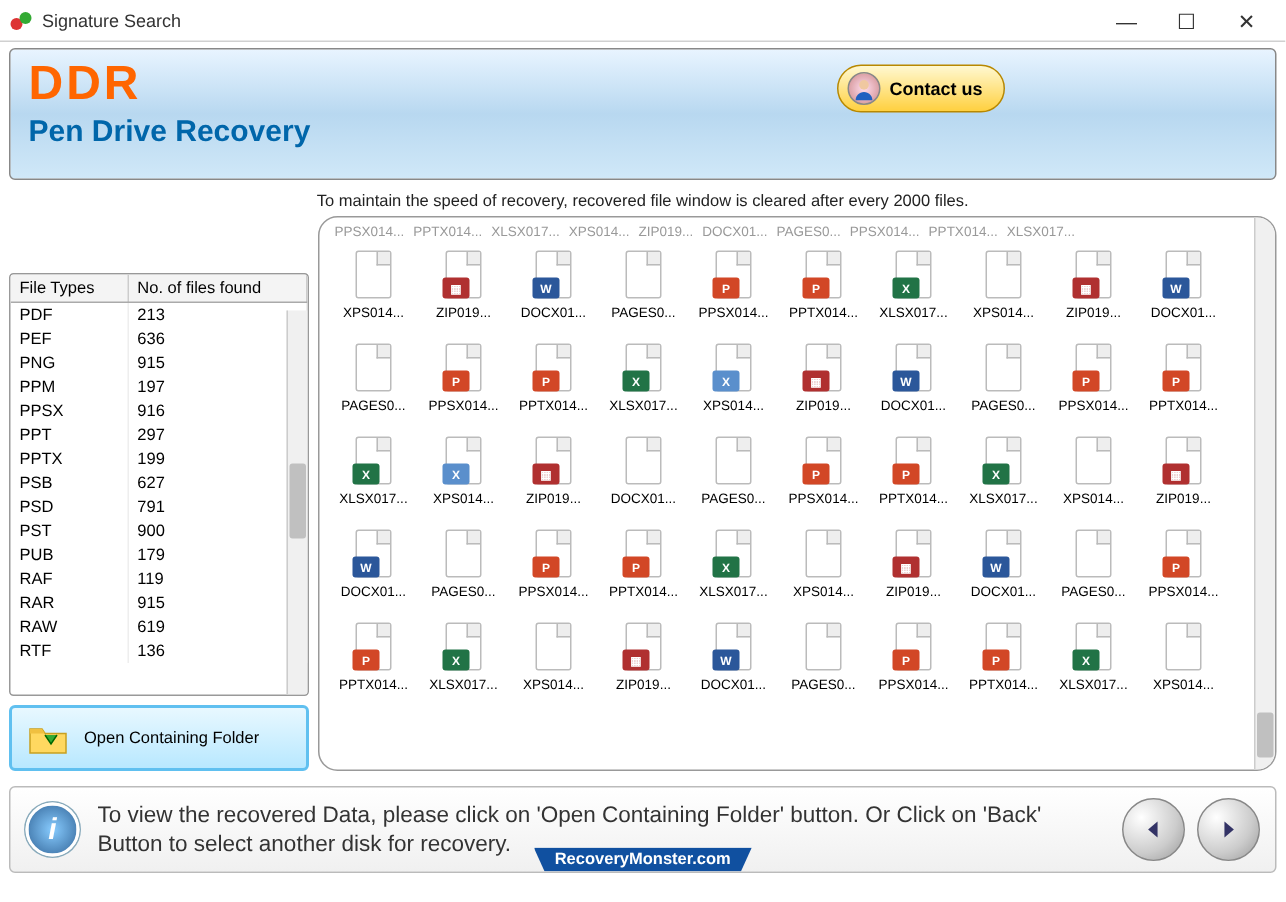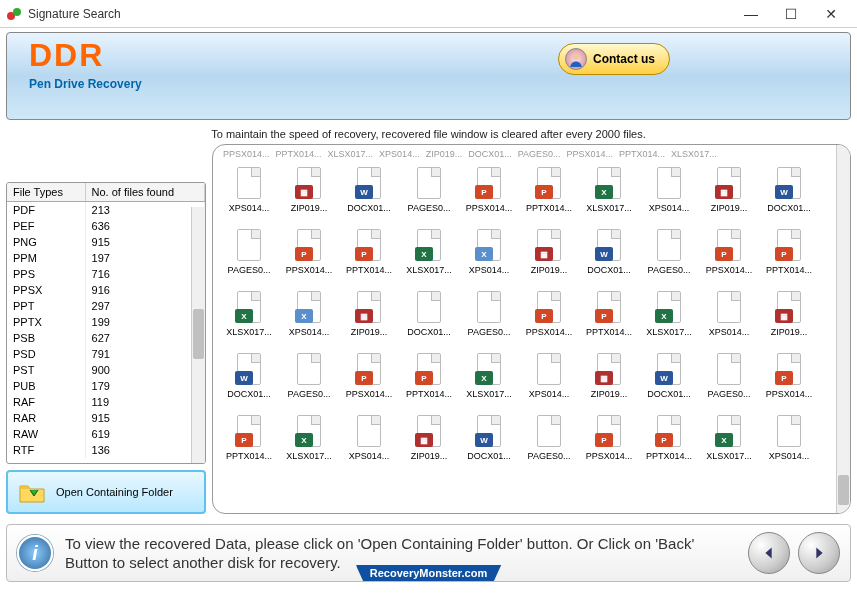--- a/index.html
+++ b/index.html
@@ -3,23 +3,23 @@
 <meta charset="utf-8">
 <style>
 * { box-sizing: border-box; margin: 0; padding: 0; font-family: "Segoe UI", Tahoma, sans-serif; }
 body { background: #fff; overflow: hidden; width: 857px; height: 601px; }
 
 .titlebar { height: 28px; background: #fff; border-bottom: 1px solid #d0d0d0; display: flex; align-items: center; padding: 0 6px; }
 .titlebar .app-icon { width: 16px; height: 16px; margin-right: 6px; }
 .titlebar .title { font-size: 12px; color: #333; flex: 1; }
 .titlebar .win-btn { width: 40px; height: 24px; display: flex; align-items: center; justify-content: center; cursor: pointer; font-size: 14px; color: #333; }
 
-.header-band { height: 88px; background: linear-gradient(180deg, #e8f4ff 0%, #b8d8f0 50%, #d0e8f8 100%); border: 1px solid #888; margin: 4px 6px 0 6px; border-radius: 4px; position: relative; padding: 6px 22px; }
+.header-band { height: 88px; background: linear-gradient(180deg, #e8f4ff 0%, #b8d8f0 50%, #d0e8f8 100%); border: 1px solid #888; margin: 4px 6px 0 6px; border-radius: 4px; position: relative; padding: 6px 12px; }
 .logo-ddr { font-size: 32px; font-weight: bold; color: #ff6600; letter-spacing: 2px; font-family: Arial Black, sans-serif; line-height: 1; }
-.logo-sub { font-size: 12px; color: #0066aa; font-weight: 600; margin-top: 6px; }
+.logo-sub { font-size: 20px; color: #0066aa; font-weight: 600; margin-top: 6px; }
 .contact-btn { position: absolute; right: 180px; top: 10px; background: linear-gradient(180deg, #fff8d0, #ffd040); border: 1px solid #b88800; border-radius: 16px; padding: 4px 14px 4px 6px; display: flex; align-items: center; gap: 6px; font-size: 12px; font-weight: bold; cursor: pointer; }
 .contact-btn .avatar { width: 22px; height: 22px; border-radius: 50%; background: radial-gradient(#fde, #c88); border: 1px solid #888; display:flex; align-items:center; justify-content:center; }
 
 .subtitle-bar { text-align: center; font-size: 11px; padding: 6px 0 4px; color: #222; margin: 2px 6px 0 6px; }
 
 .content { display: flex; gap: 6px; margin: 0 6px; height: 370px; }
 .left-pane { width: 200px; display: flex; flex-direction: column; }
 .left-table-wrap { flex: 1; border: 1px solid #999; border-radius: 3px; overflow: hidden; background: #fff; position: relative; margin-top: 38px; }
 .left-table { width: 100%; border-collapse: collapse; font-size: 11px; }
 .left-table th { text-align: left; padding: 3px 6px; border-bottom: 1px solid #aaa; border-right: 1px solid #ccc; background: #f4f4f4; font-weight: normal; white-space: nowrap; }
@@ -102,24 +102,20 @@
               <td>PEF</td>
               <td>636</td>
             </tr>
             <tr>
               <td>PNG</td>
               <td>915</td>
             </tr>
             <tr>
               <td>PPM</td>
               <td>197</td>
-            </tr>
-            <tr>
-              <td>PPS</td>
-              <td>716</td>
             </tr>
             <tr>
               <td>PPSX</td>
               <td>916</td>
             </tr>
             <tr>
               <td>PPT</td>
               <td>297</td>
             </tr>
             <tr>

